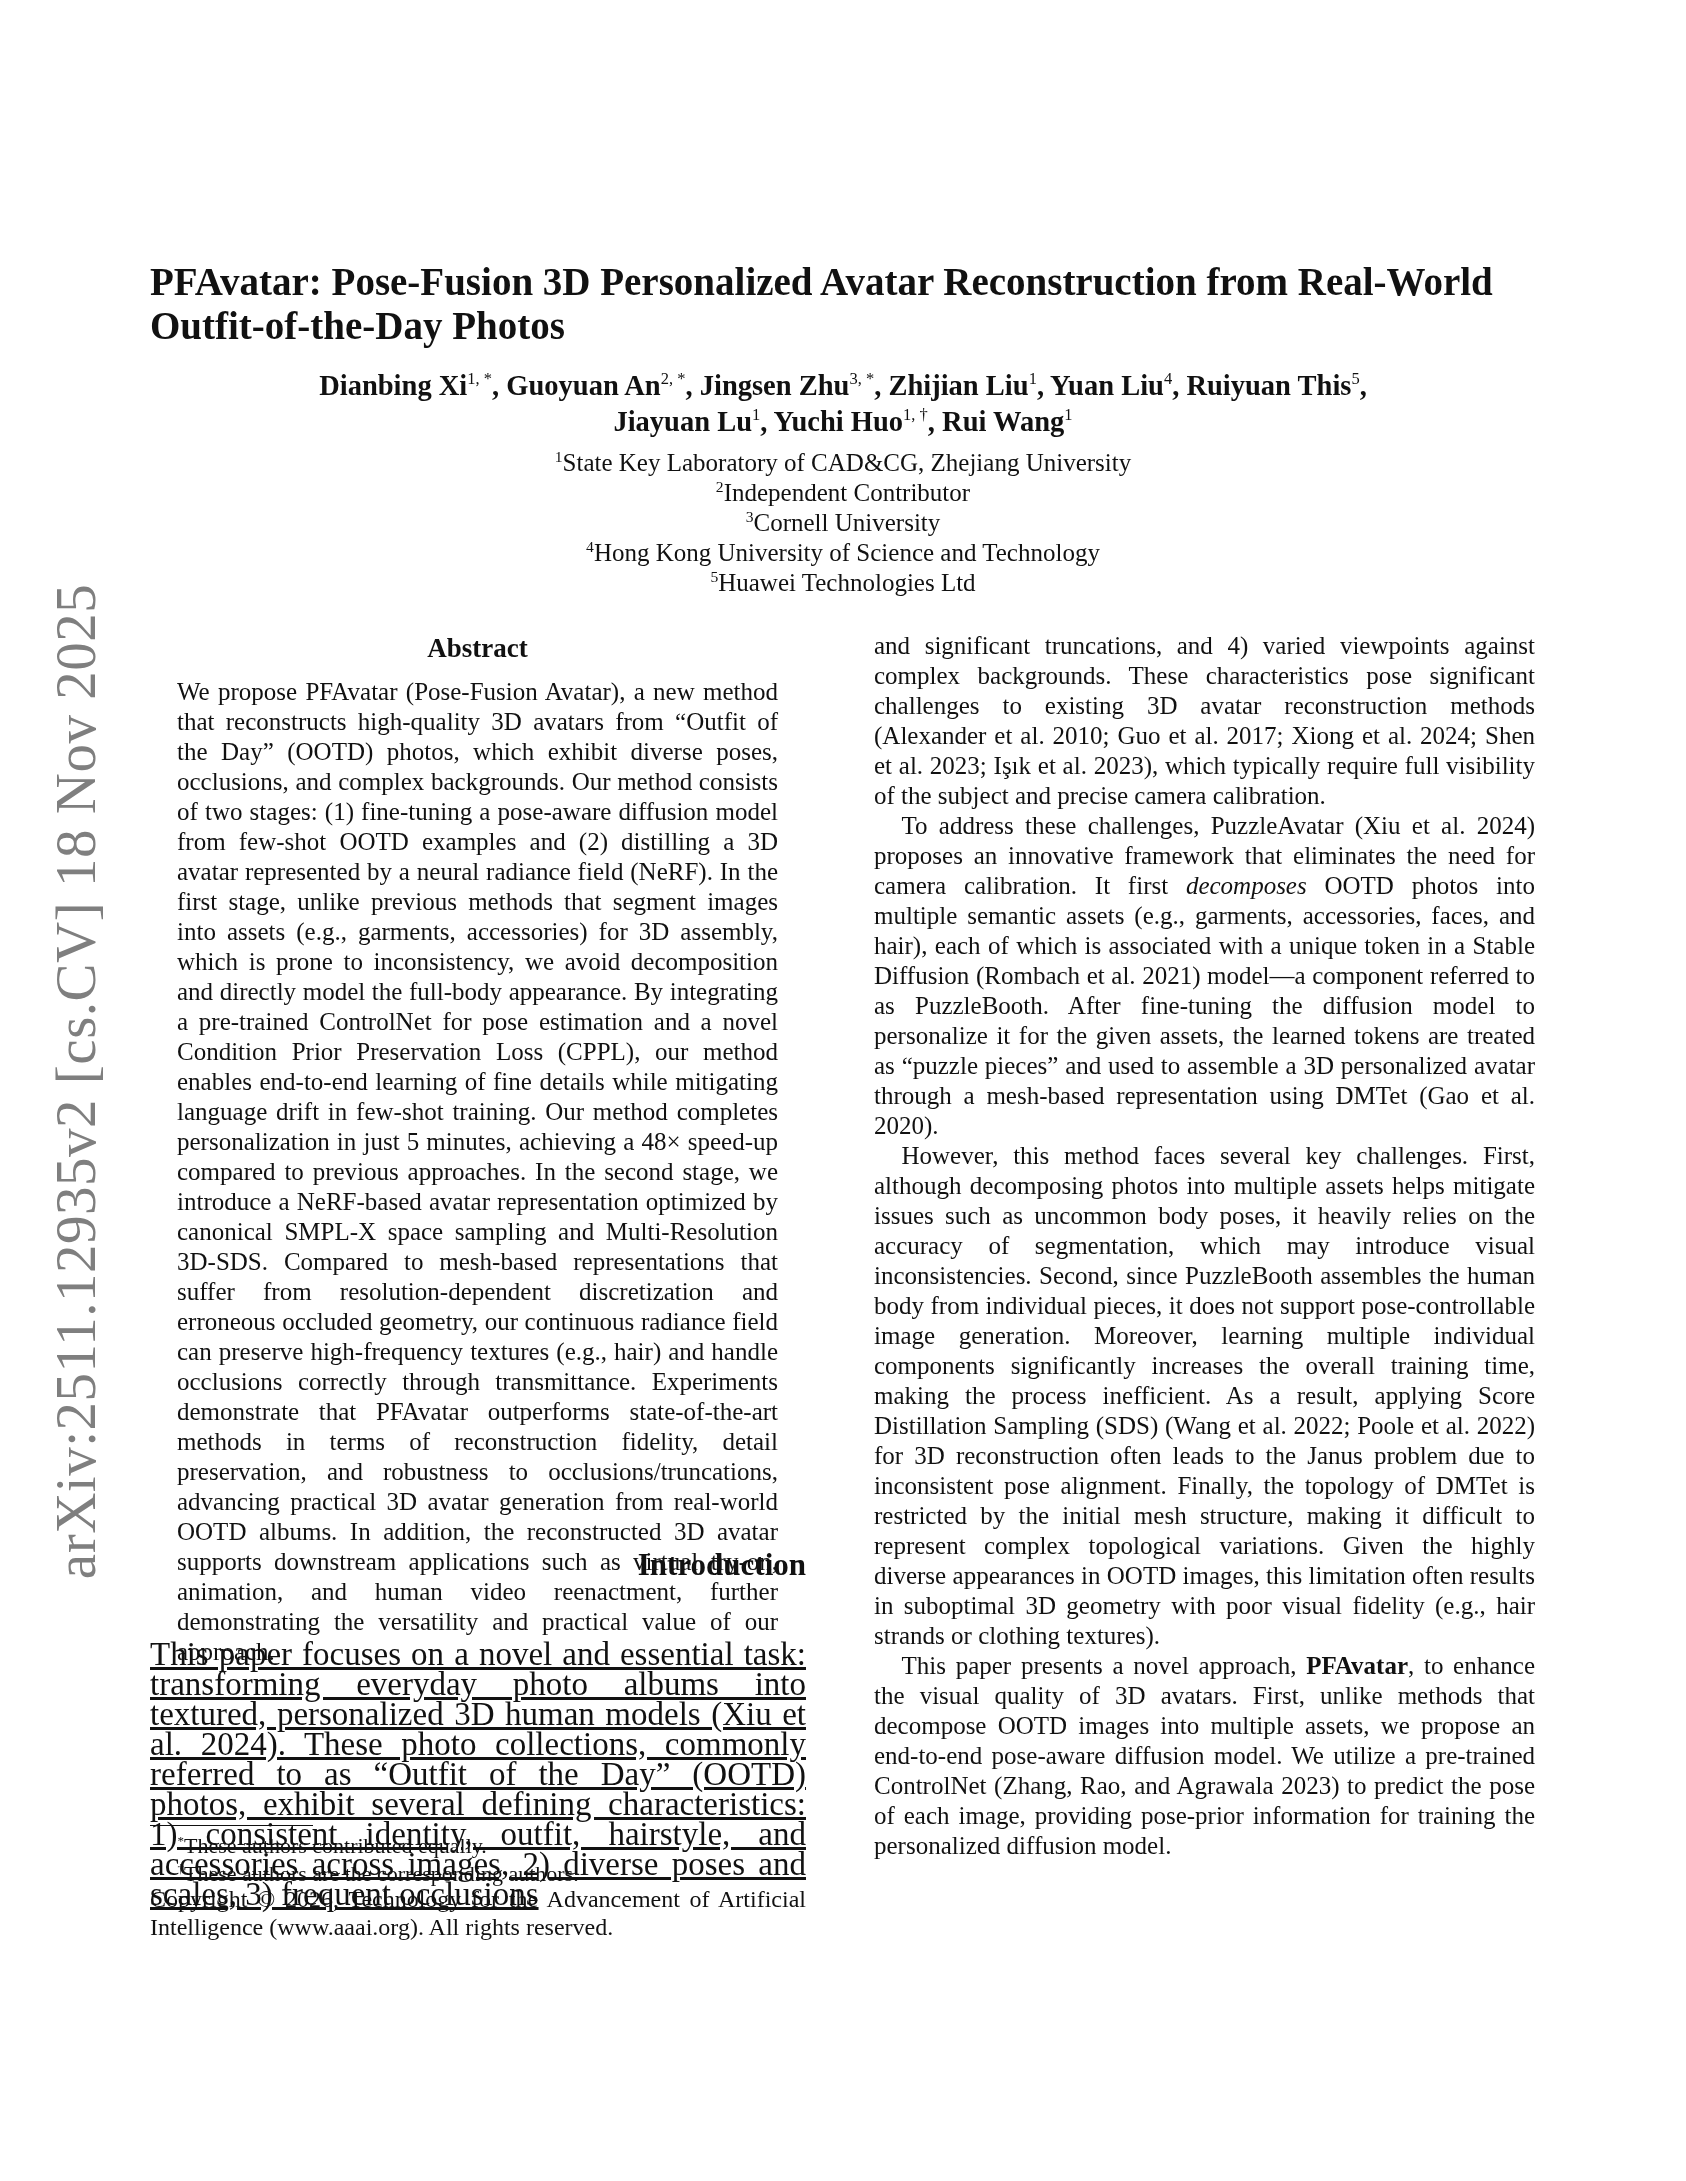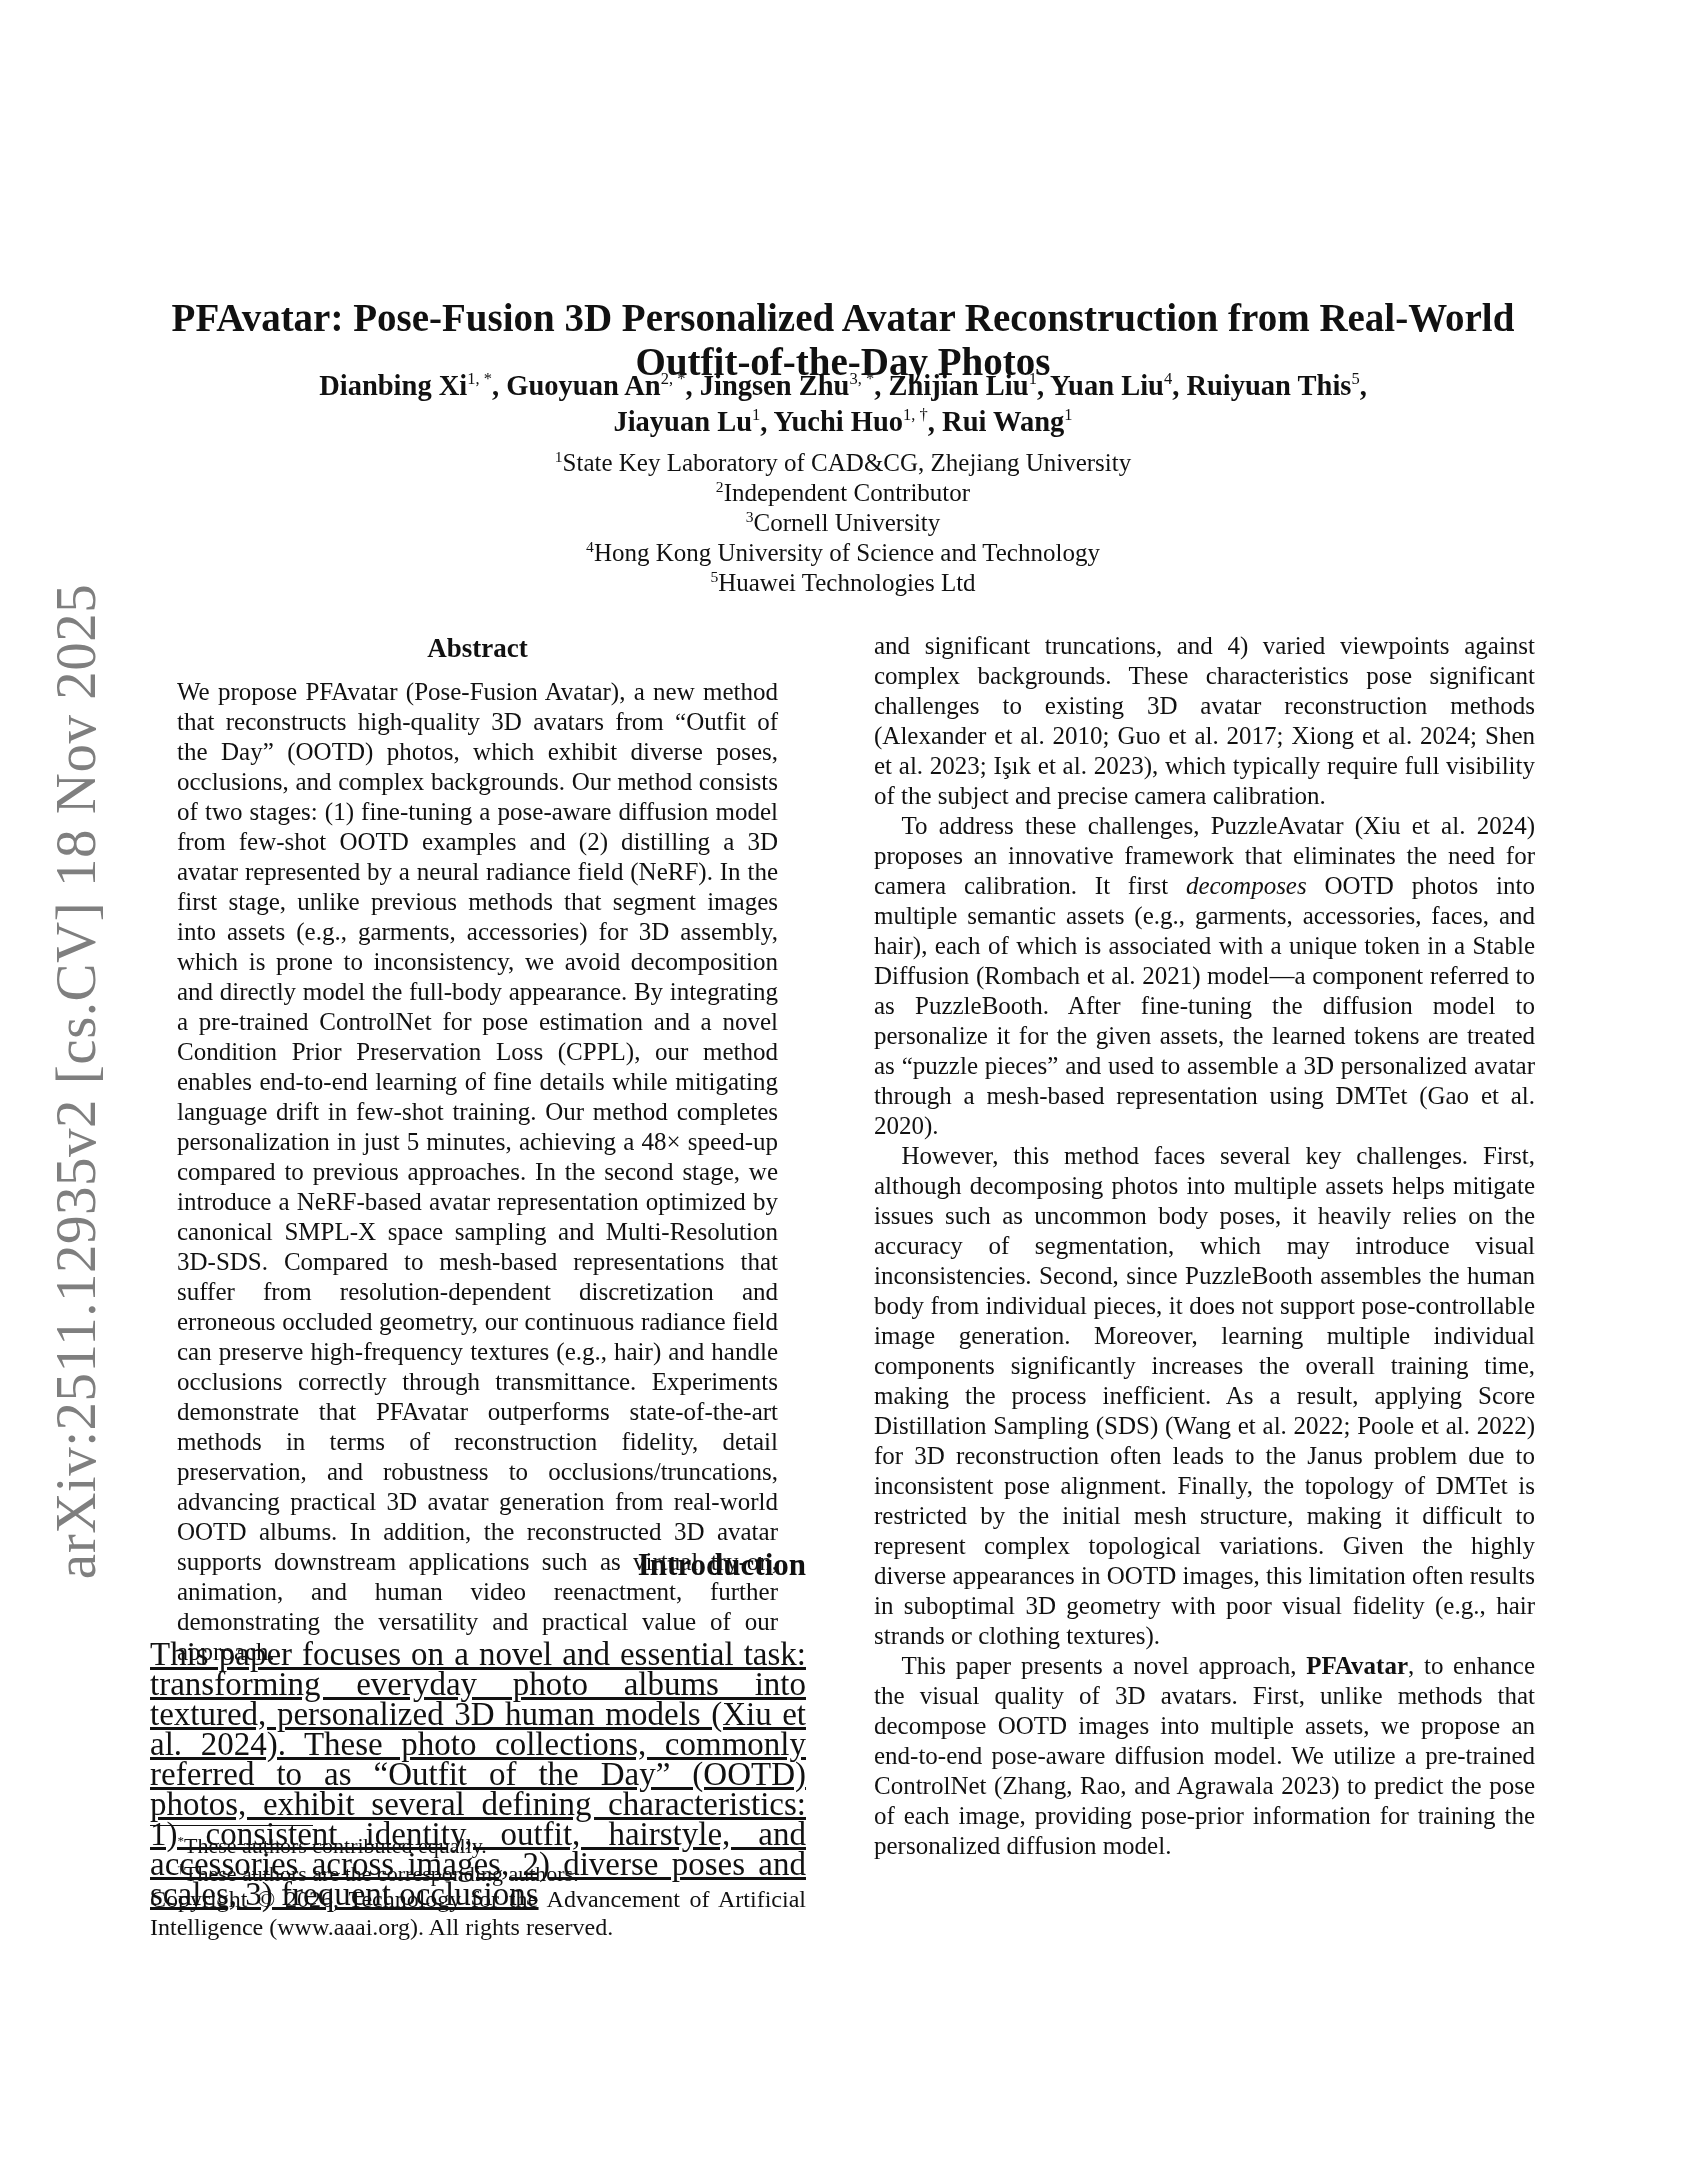--- a/index.html
+++ b/index.html
@@ -2,22 +2,22 @@
 <html style="font-size:14.7px"><head>
 <meta charset="utf-8">
 <style>
   html, body { margin: 0; padding: 0; background: #ffffff; }
   body { width: 1686px; height: 2182px; position: relative; overflow: hidden;
          font-family: "Liberation Serif", "DejaVu Serif", serif; color: #111; }
   .arxiv { position: absolute; left: 46px; top: 599px; width: 59px; height: 964px;
            display: flex; align-items: center; justify-content: center; }
   .arxiv span { display: block; transform: rotate(-90deg); white-space: nowrap;
            font-size: 57px; color: #7f7f7f; letter-spacing: 0.5px; }
-  .title { position: absolute; left: 150px; width: 1386px; top: 260px; text-align: center;
-           font-weight: bold; font-size: 39px; line-height: 44px; margin-top: 36px; }
+  .title { position: absolute; left: 150px; width: 1386px; top: 260px; text-align: left;
+           font-weight: bold; font-size: 39px; line-height: 44px; }
   .authors { position: absolute; left: 150px; width: 1386px; top: 368px; text-align: center;
            font-weight: bold; font-size: 28.5px; line-height: 36px; }
   .authors sup { font-weight: normal; font-size: 16.5px; vertical-align: 11px; line-height: 0; }
   .affils { position: absolute; left: 150px; width: 1386px; top: 448px; text-align: center;
            font-size: 25px; line-height: 30px; }
   .affils sup { font-size: 15.6px; vertical-align: 9.2px; line-height: 0; }
   .col { position: absolute; font-size: 25px; line-height: 30px; text-align: justify; }
   .col p { margin: 0; hyphens: none; }
   .col p.ind { text-indent: 27.5px; }
   .right { left: 874px; width: 661px; top: 631px; }

